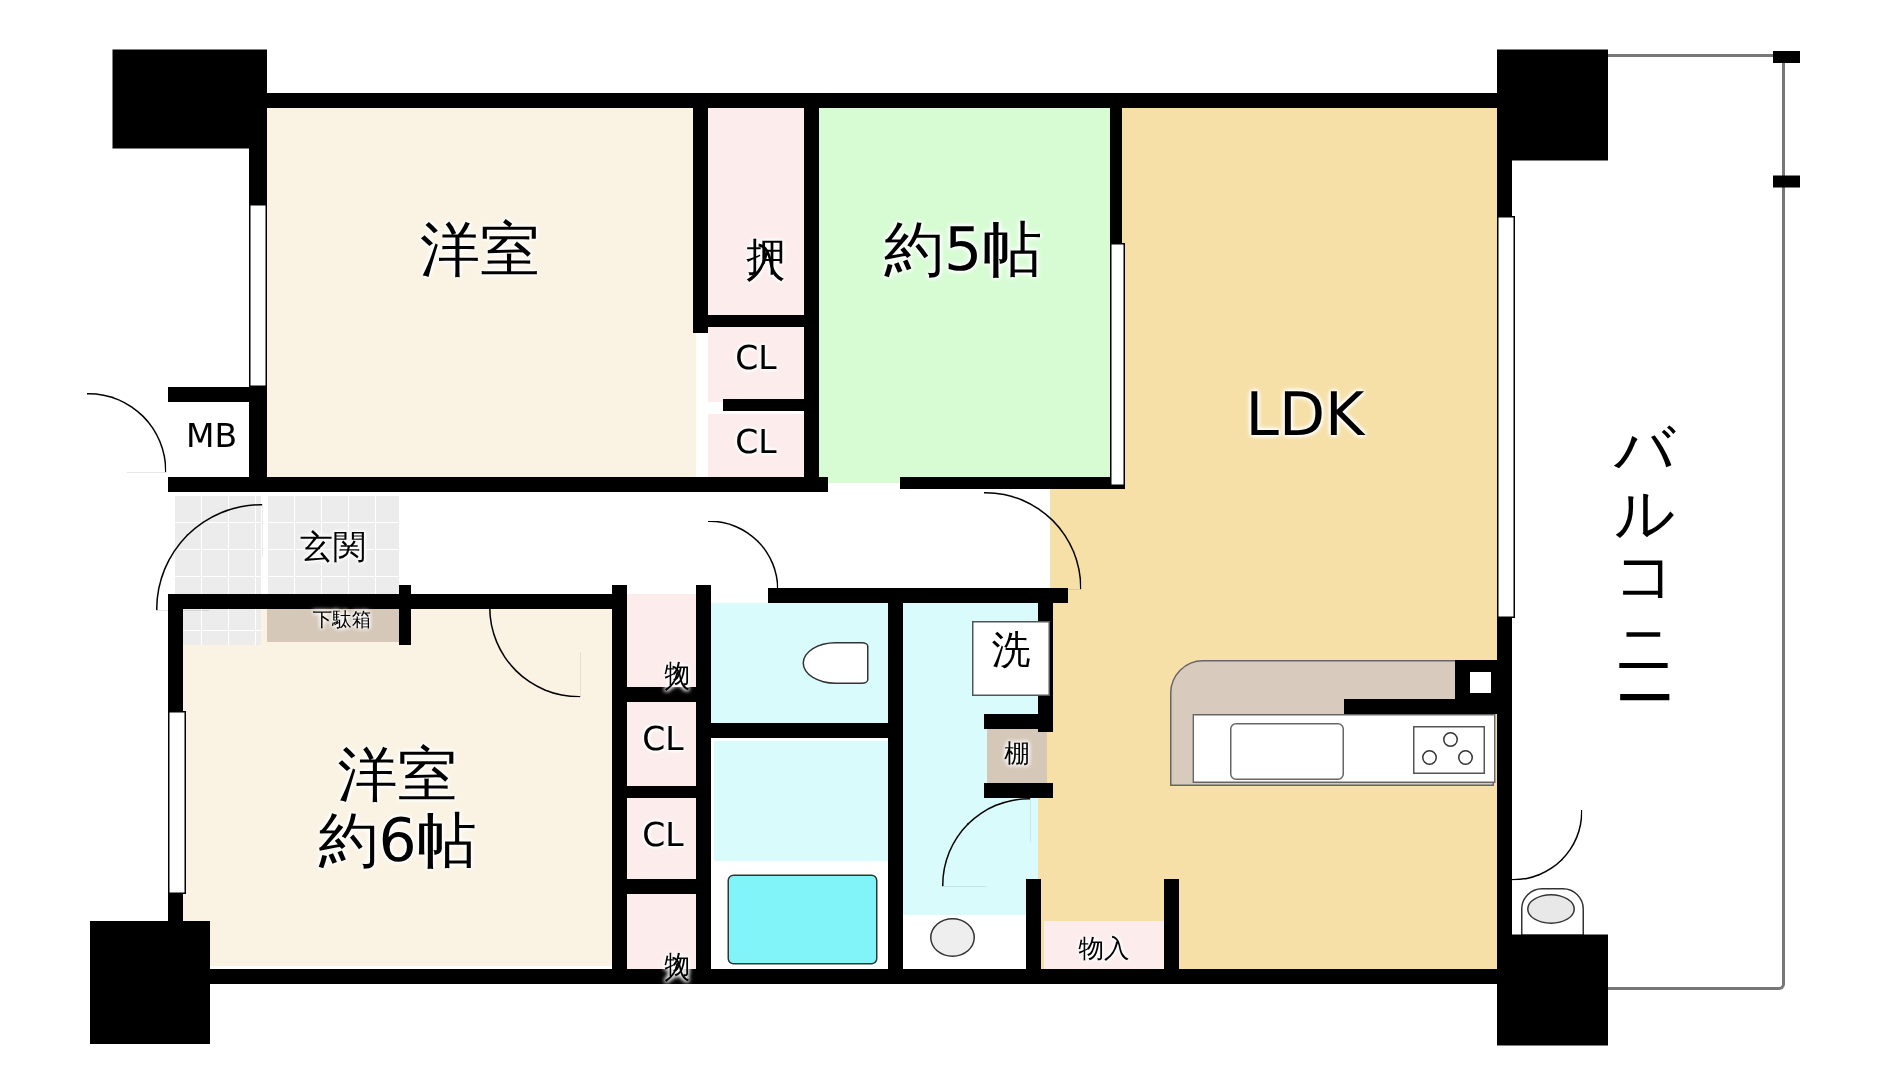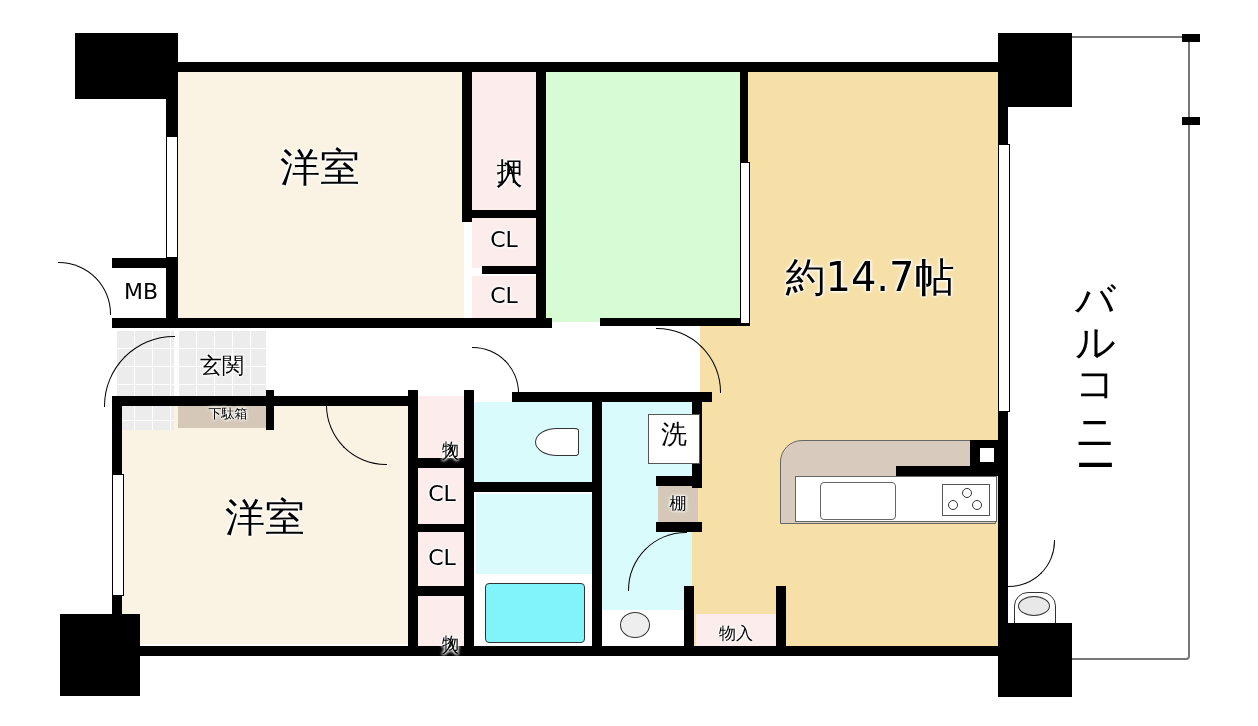--- a/index.html
+++ b/index.html
@@ -118,26 +118,28 @@
 <div class="door" style="left:326px;top:404px;width:60px;height:60px;border-radius:0 0 0 60px;border-top:none;border-right:none;"></div>
 <div class="door" style="left:472px;top:347px;width:46px;height:46px;border-radius:0 46px 0 0;border-left:none;border-bottom:none;"></div>
 <div class="door" style="left:656px;top:328px;width:64px;height:64px;border-radius:0 64px 0 0;border-left:none;border-bottom:none;"></div>
 <div class="door" style="left:628px;top:532px;width:58px;height:58px;border-radius:58px 0 0 0;border-right:none;border-bottom:none;"></div>
 <div class="door" style="left:1008px;top:540px;width:46px;height:46px;border-radius:0 0 46px 0;border-left:none;border-top:none;"></div>
 
 <div class="lbl big" style="left:230px;top:145px;width:180px;">
   <div>洋室</div>
 </div>
 <div class="lbl big" style="left:552px;top:145px;width:180px;">
+  <div>約5帖</div>
 </div>
 <div class="lbl big" style="left:760px;top:255px;width:220px;">
-  <div>約14.7帖</div>
+  <div>LDK</div>
 </div>
 <div class="lbl big" style="left:175px;top:495px;width:180px;">
   <div>洋室</div>
+  <div>約6帖</div>
 </div>
 <div class="lbl big vert" style="left:1068px;top:255px;width:50px;height:190px;">バルコニー</div>
 
 <div class="lbl mid vert" style="left:484px;top:100px;width:40px;height:80px;">押入</div>
 <div class="lbl sm" style="left:472px;top:228px;width:64px;">CL</div>
 <div class="lbl sm" style="left:472px;top:284px;width:64px;">CL</div>
 <div class="lbl sm" style="left:418px;top:482px;width:48px;">CL</div>
 <div class="lbl sm" style="left:418px;top:546px;width:48px;">CL</div>
 <div class="lbl xs vert" style="left:424px;top:404px;width:36px;height:50px;">物入</div>
 <div class="lbl xs vert" style="left:424px;top:598px;width:36px;height:50px;">物入</div>

